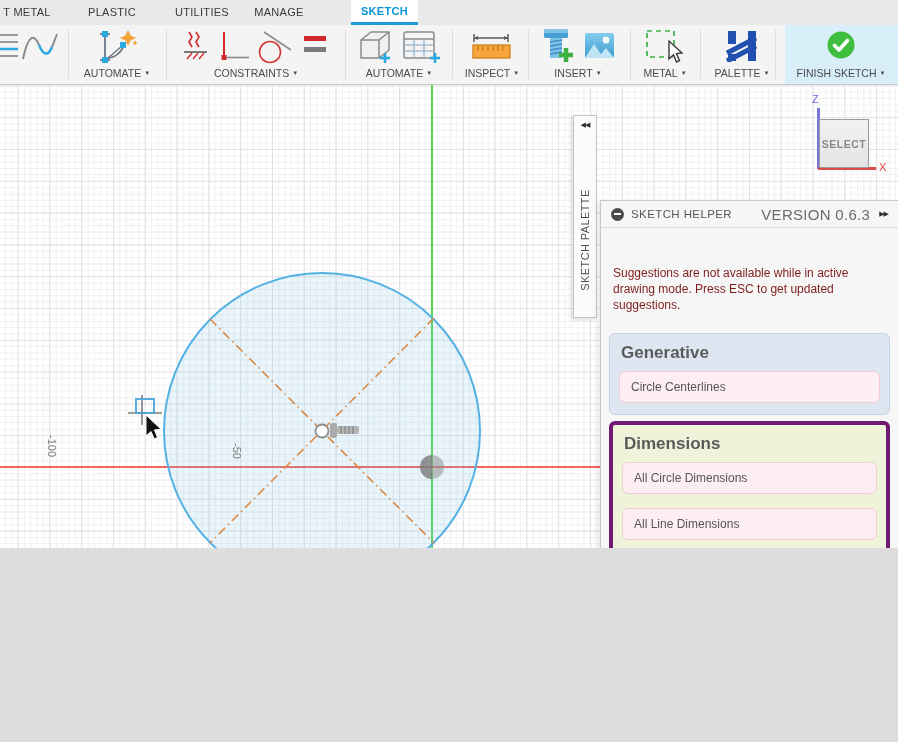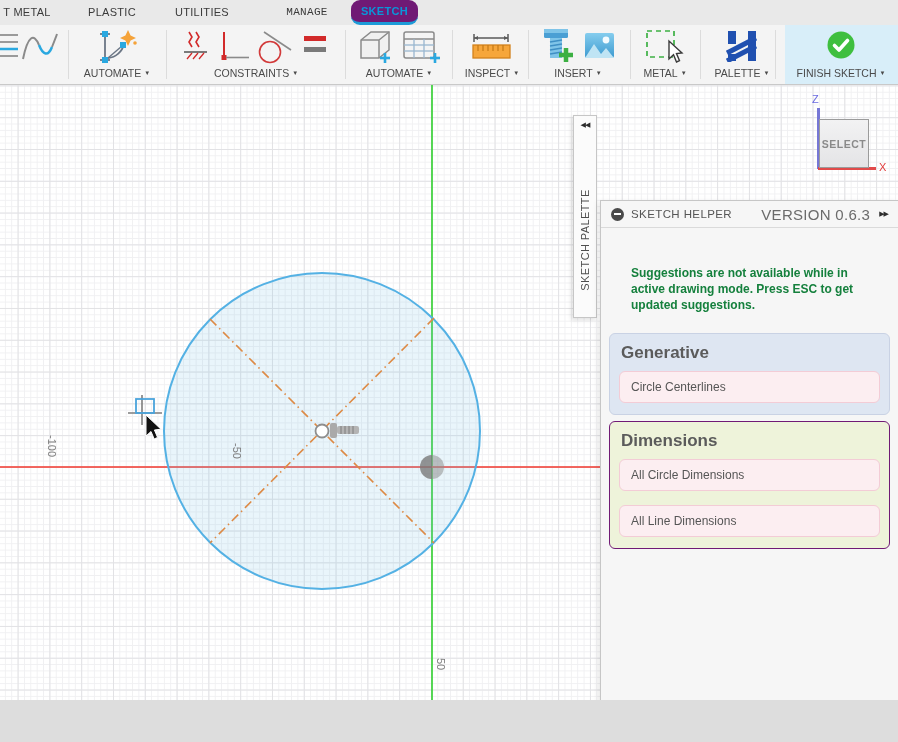--- a/index.html
+++ b/index.html
@@ -1,26 +1,26 @@
 <!DOCTYPE html>
 <html><head>
 <meta charset="utf-8">
 <style>
   * { margin:0; padding:0; box-sizing:border-box; }
   html,body { background:#ddd; }
   #app {
-    position:relative; width:898px; height:700px; overflow:hidden;
+    position:relative; width:898px; height:548px; overflow:hidden;
     font-family:"Liberation Sans", sans-serif; background:#fff;
   }
   
   .tabbar { position:absolute; top:0; left:0; width:898px; height:25px; background:#e9e9e9; }
   .tab { position:absolute; top:0; height:25px; line-height:25px; text-align:center;
          font-size:11px; color:#3a3a3a; letter-spacing:.3px; cursor:default; }
-  .tab.active { background:#701a75; color:#0a96d8; font-weight:bold;
-                border-bottom:3px solid #1d9bd8; line-height:22px;border-radius:9px; }
+  .tab.active { background:#ffffff; color:#0a96d8; font-weight:bold;
+                border-bottom:3px solid #1d9bd8; line-height:22px; }
   
   .toolbar { position:absolute; top:25px; left:0; width:898px; height:60px;
              background:#f4f4f4; border-bottom:1px solid #c9c9c9; }
   .finish-bg { position:absolute; left:785px; top:0; width:113px; height:59px; background:#d8eef9; }
   .vsep { position:absolute; top:5px; width:1px; height:49px; background:#dcdcdc; }
   .ticon { position:absolute; }
   .tlabel { position:absolute; top:42px; transform:translateX(-50%); white-space:nowrap;
             font-size:10.5px; color:#4a4a4a; }
   .tlabel .caret { font-size:6px; vertical-align:2px; margin-left:3px; color:#4a4a4a; }
   
@@ -59,25 +59,25 @@
     background:#f6f6f6; border-left:1px solid #c6c6c6; border-top:1px solid #c6c6c6;
     box-shadow:-2px 2px 6px rgba(0,0,0,.10); }
   .panel-header { position:relative; height:27px; border-bottom:1px solid #dadada;
     display:flex; align-items:center; padding:0 10px; }
   .minus-circle { width:13px; height:13px; border-radius:50%; background:#4a4a4a;
     position:relative; flex:0 0 auto; }
   .minus-circle i { position:absolute; left:3px; top:5.5px; width:7px; height:2px; background:#fff; }
   .panel-title { margin-left:7px; font-size:11.5px; color:#565656; letter-spacing:.4px; }
   .panel-version { margin-left:auto; font-size:15px; color:#6b6b6b; letter-spacing:.3px; }
   .panel-expand { margin-left:9px; font-size:7px; color:#2d2d2d; letter-spacing:-1px; cursor:pointer; }
-  .panel-warning { margin:37px 18px 0 30px; color:#15803d; font-weight:bold;
+  .panel-warning { margin:37px 18px 0 12px; color:#7f1d1d; font-weight:normal;
     font-size:12px; line-height:1.35; }
   .card { margin:0 8px; border-radius:6px; padding:7px 9px 11px 9px; }
   .card-generative { margin-top:19px; background:#dee6f2; border:1px solid #c9d2e4; }
-  .card-dimensions { margin-top:6px; background:#eef3da; border:1px solid #701a75; }
+  .card-dimensions { margin-top:6px; background:#eef3da; border:4px solid #701a75; }
   .card-title { font-size:17px; font-weight:bold; color:#5b5b5b; margin:2px 0 8px 2px; }
   .suggestion-btn { display:block; width:100%; text-align:left; font-family:inherit;
     background:#fceef1; border:1px solid #f3ccd6; border-radius:6px;
     padding:8px 11px; font-size:12px; color:#565656; cursor:pointer; }
   .suggestion-btn + .suggestion-btn { margin-top:14px; }
   .panel-footer { position:absolute; bottom:0; left:0; width:100%; height:32px;
     border-top:1px solid #d2d2d2; }
   .close-btn { position:absolute; right:14px; top:5px; padding:3px 15px; font-family:inherit;
     font-size:12px; color:#444; background:linear-gradient(#fcfcfc,#e9e9e9);
     border:1px solid #b5b5b5; border-radius:3px; cursor:pointer; }
@@ -89,21 +89,21 @@
 </style>
 </head>
 <body>
 
 <div id="app">
 
   <div class="tabbar">
     <div class="tab" style="left:-4px;width:62px;">T METAL</div>
     <div class="tab" style="left:82px;width:60px;">PLASTIC</div>
     <div class="tab" style="left:170px;width:64px;">UTILITIES</div>
-    <div class="tab" style="left:277px;width:60px;font-family:Liberation Mono, monospace;">MANAGE</div>
+    <div class="tab" style="left:249px;width:60px;">MANAGE</div>
     <div class="tab active" style="left:351px;width:67px;">SKETCH</div>
   </div>
 
   <div class="toolbar">
     <div class="finish-bg"></div>
 
     <div class="vsep" style="left:68px;"></div>
     <div class="vsep" style="left:166px;"></div>
     <div class="vsep" style="left:345px;"></div>
     <div class="vsep" style="left:452px;"></div>

